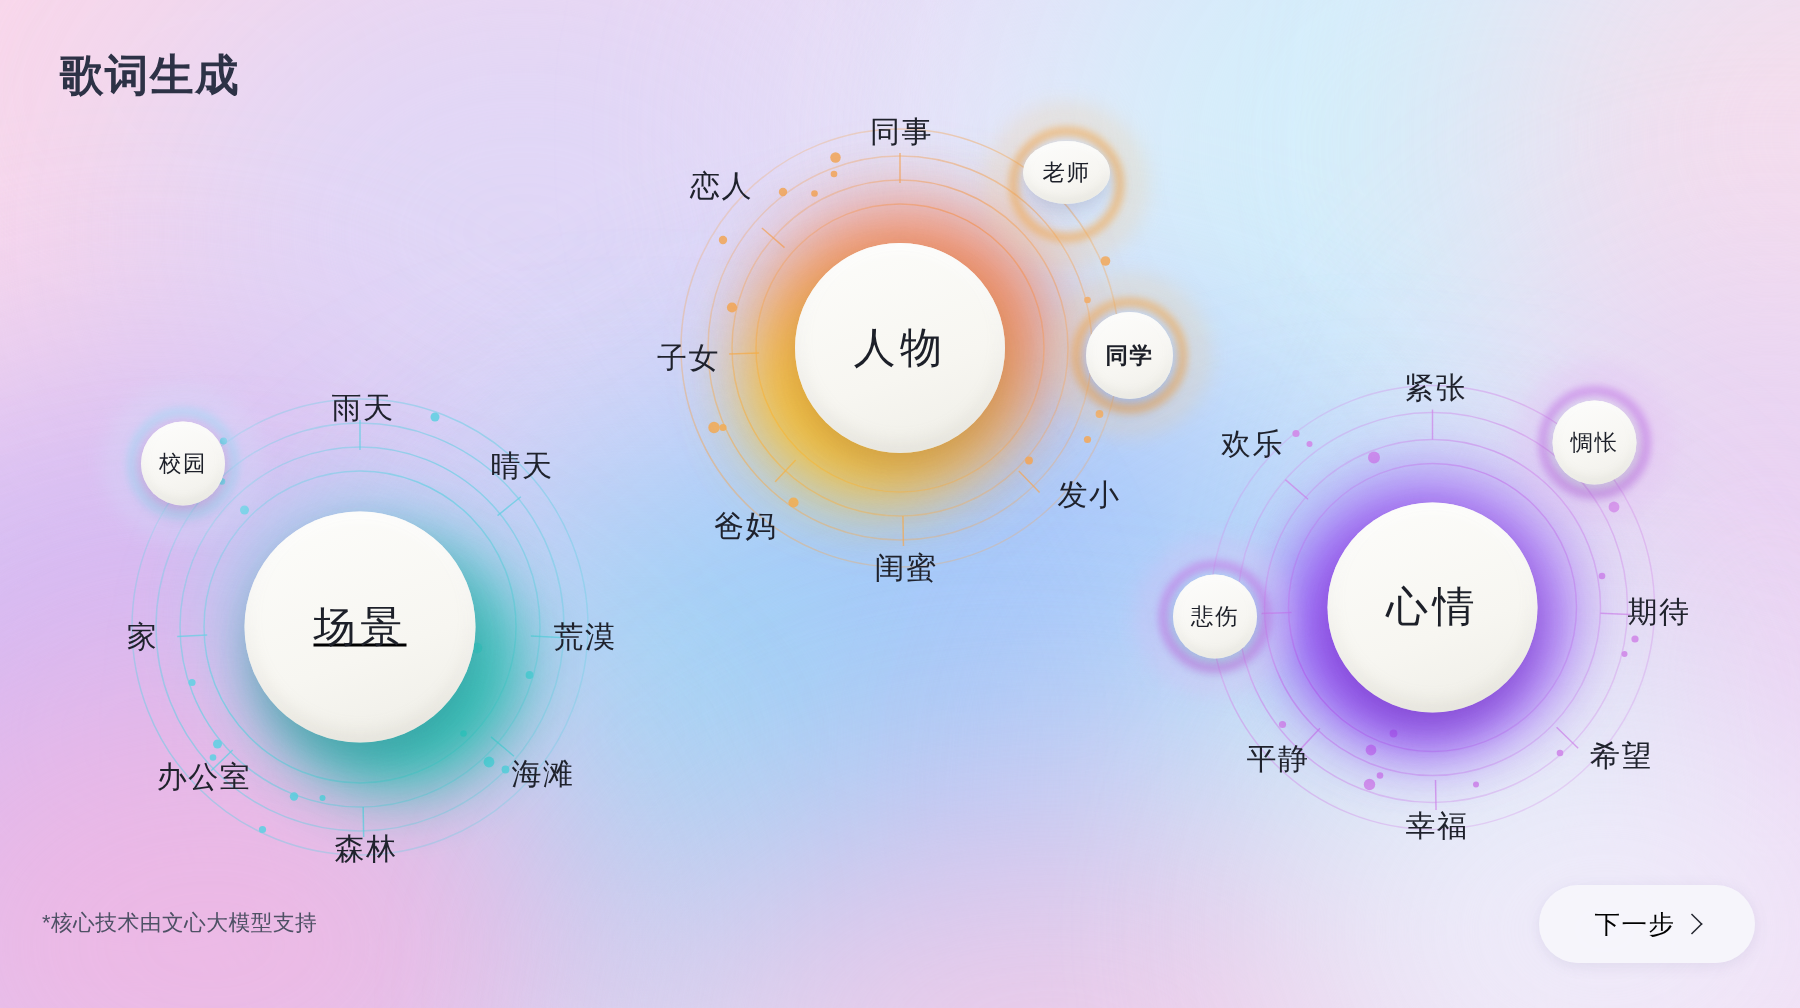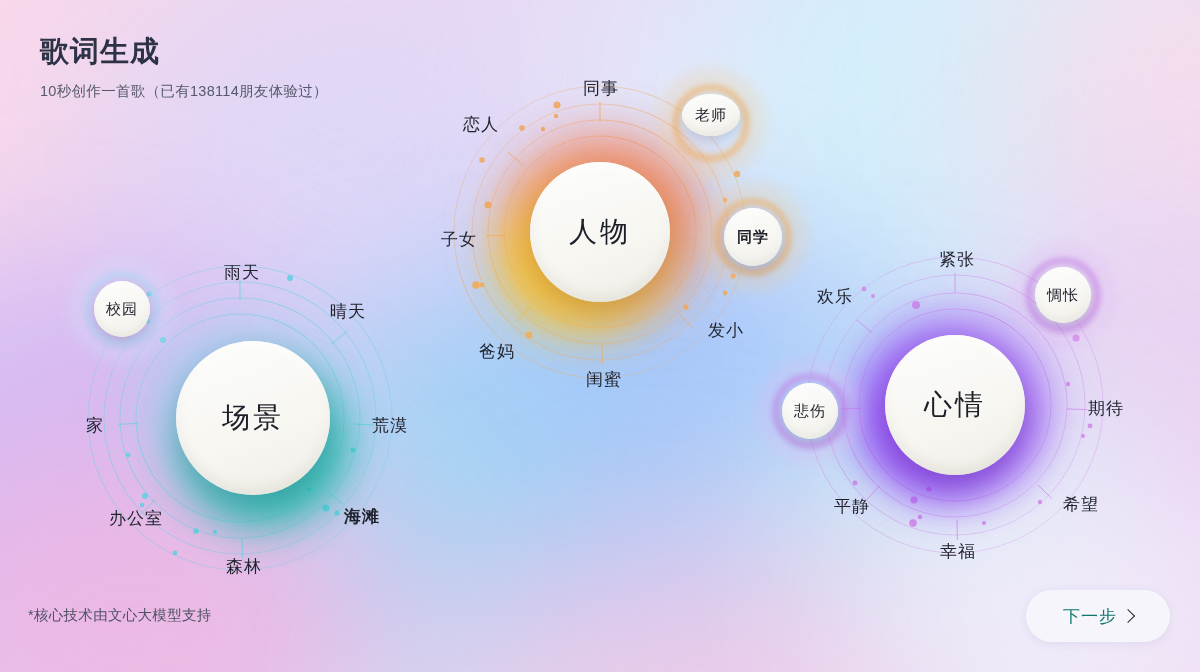--- a/index.html
+++ b/index.html
@@ -94,21 +94,21 @@
     display: flex;
     align-items: center;
     justify-content: center;
     gap: 4px;
     cursor: pointer;
     border: none;
     font-family: inherit;
   }
   .next-button-label {
     font-size: 17px;
-    color: #0f766e;
+    color: #000000;
     letter-spacing: 1px;
   }
   .chevron-right {
     display: inline-block;
     width: 9px;
     height: 9px;
     border-top: 1.6px solid #24262f;
     border-right: 1.6px solid #24262f;
     transform: rotate(45deg);
     margin-left: 2px;
@@ -176,21 +176,21 @@
   .chip-ring-outer {
     position: absolute;
     border-radius: 50%;
     z-index: 4;
     filter: blur(8px);
   }
 
   
   .orbit-label {
     position: absolute;
-    font-size: 17px;
+    font-size: 20px;
     color: #1f222c;
     letter-spacing: 1px;
     white-space: nowrap;
     transform: translate(-50%, -50%);
     cursor: pointer;
     z-index: 7;
   }
 </style>
 </head>
 <body>
@@ -209,21 +209,20 @@
     <div class="blob blob-cyanML"></div>
     <div class="blob blob-lilacR"></div>
     <div class="blob blob-cyanBR"></div>
     <div class="blob blob-pinkBL"></div>
     <div class="blob blob-pinkBC"></div>
     <div class="blob blob-whiteBR"></div>
   </div>
 
   <div class="header">
     <div class="page-title">歌词生成</div>
-    <div class="page-subtitle">10秒创作一首歌（已有138114朋友体验过）</div>
   </div>
 
   <div id="clusters-root">
       <div class="cluster" style="left: 0px; top: 0px; width: 1200px; height: 672px;">
         <svg class="orbit-svg" width="1200" height="672">
           <defs>
             <linearGradient id="ringgrad-people" x1="0" y1="0" x2="1" y2="1">
               <stop offset="0" stop-color="#f0a85f" stop-opacity="0.25"></stop>
               <stop offset="0.4" stop-color="#f0a85f" stop-opacity="0.85"></stop>
               <stop offset="1" stop-color="#f0a85f" stop-opacity="0.35"></stop>
@@ -308,32 +307,32 @@
           <circle cx="142" cy="505" r="2.2" fill="#63cfe2" opacity="0.9"></circle>
           <circle cx="326" cy="508" r="3.6" fill="#63cfe2" opacity="0.9"></circle>
           <circle cx="337" cy="513" r="2.6" fill="#63cfe2" opacity="0.9"></circle>
           <circle cx="196" cy="531" r="2.8" fill="#63cfe2" opacity="0.9"></circle>
           <circle cx="215" cy="532" r="2" fill="#63cfe2" opacity="0.9"></circle>
           <circle cx="175" cy="553" r="2.4" fill="#63cfe2" opacity="0.9"></circle>
           <circle cx="309" cy="489" r="2.2" fill="#63cfe2" opacity="0.9"></circle>
         </svg>
         <div class="hub-glow" style="left: 177px; top: 361.5px; width: 170px; height: 165px; background: rgb(15, 185, 163); filter: blur(22px); opacity: 0.9;"></div>
         <div class="hub-glow" style="left: 140px; top: 320.5px; width: 180px; height: 175px; background: rgb(143, 217, 239); filter: blur(26px); opacity: 0.45;"></div>
-        <div class="hub" style="left: 176px; top: 341px; width: 154px; height: 154px; z-index: 3;">
+        <div class="hub" style="left: 163px; top: 341px; width: 154px; height: 154px; z-index: 3; text-decoration: underline;">
           <span class="hub-label">场景</span>
         </div>
         <div class="chip-ring-outer" style="left: 73px; top: 260px; width: 98px; height: 98px; border: 8px solid rgb(207, 230, 251); opacity: 0.55; box-sizing: border-box;"></div>
         <div class="chip-ring" style="left: 85px; top: 272px; width: 74px; height: 74px; border: 5px solid rgb(169, 216, 245); opacity: 0.8; box-sizing: border-box;"></div>
         <div class="chip" style="left: 94px; top: 281px; width: 56px; height: 56px;">
           <span class="chip-label">校园</span>
         </div>
         <div class="orbit-label" style="left: 242px; top: 272px;">雨天</div>
         <div class="orbit-label" style="left: 348px; top: 311px;">晴天</div>
         <div class="orbit-label" style="left: 390px; top: 425px; font-family: Liberation Mono, monospace;">荒漠</div>
-        <div class="orbit-label" style="left: 362px; top: 516px; font-weight: bold;">海滩</div>
+        <div class="orbit-label" style="left: 362px; top: 516px;">海滩</div>
         <div class="orbit-label" style="left: 244px; top: 566px;">森林</div>
         <div class="orbit-label" style="left: 136px; top: 518px;">办公室</div>
         <div class="orbit-label" style="left: 95px; top: 425px;">家</div>
       </div>
       <div class="cluster" style="left: 0px; top: 0px; width: 1200px; height: 672px;">
         <svg class="orbit-svg" width="1200" height="672">
           <defs>
             <linearGradient id="ringgrad-mood" x1="0" y1="0" x2="1" y2="1">
               <stop offset="0" stop-color="#d08ae8" stop-opacity="0.25"></stop>
               <stop offset="0.4" stop-color="#d08ae8" stop-opacity="0.85"></stop>

